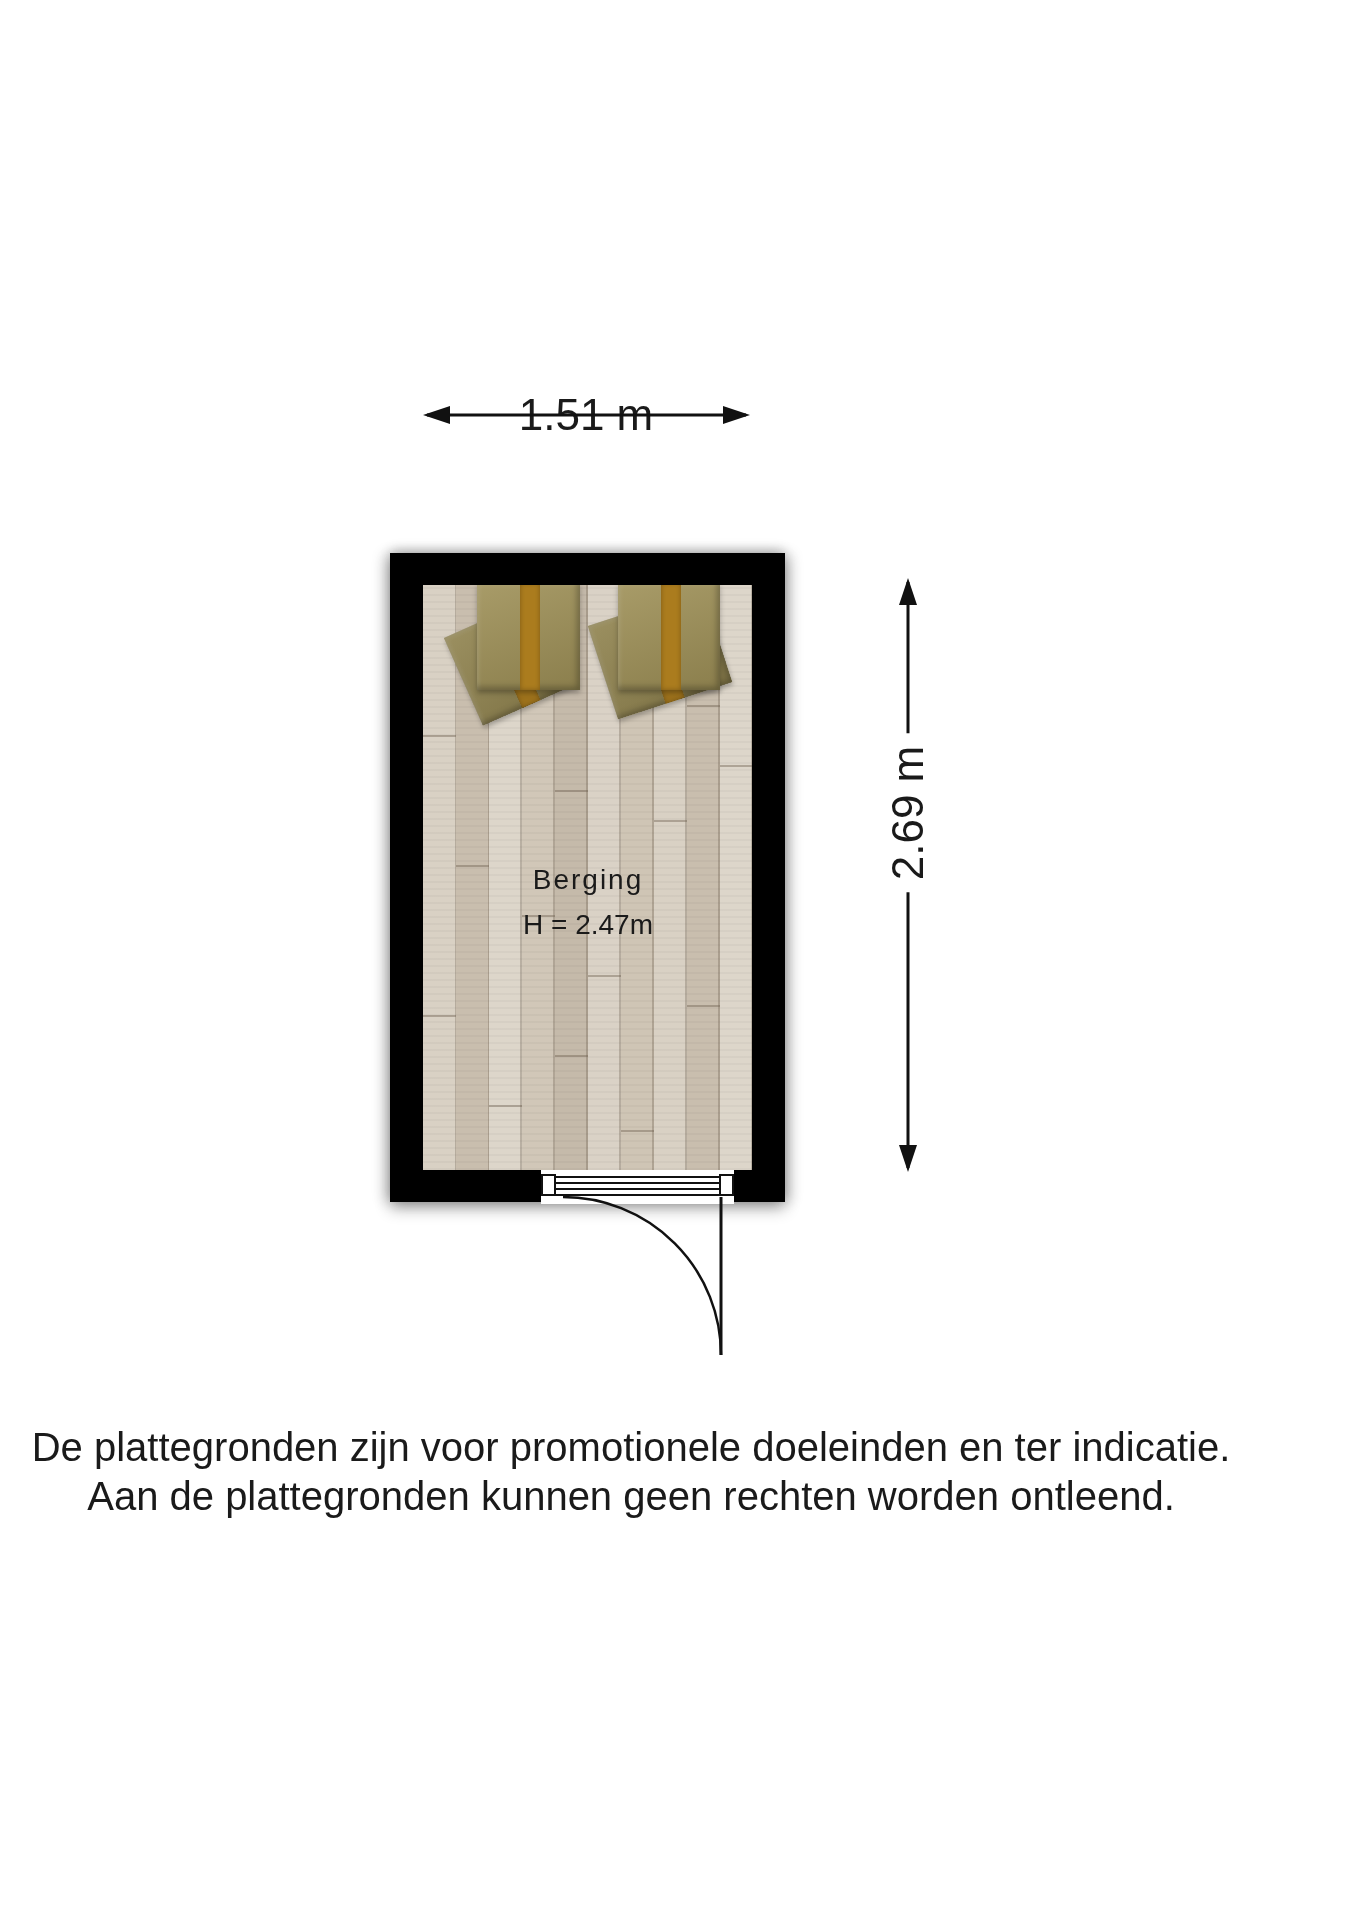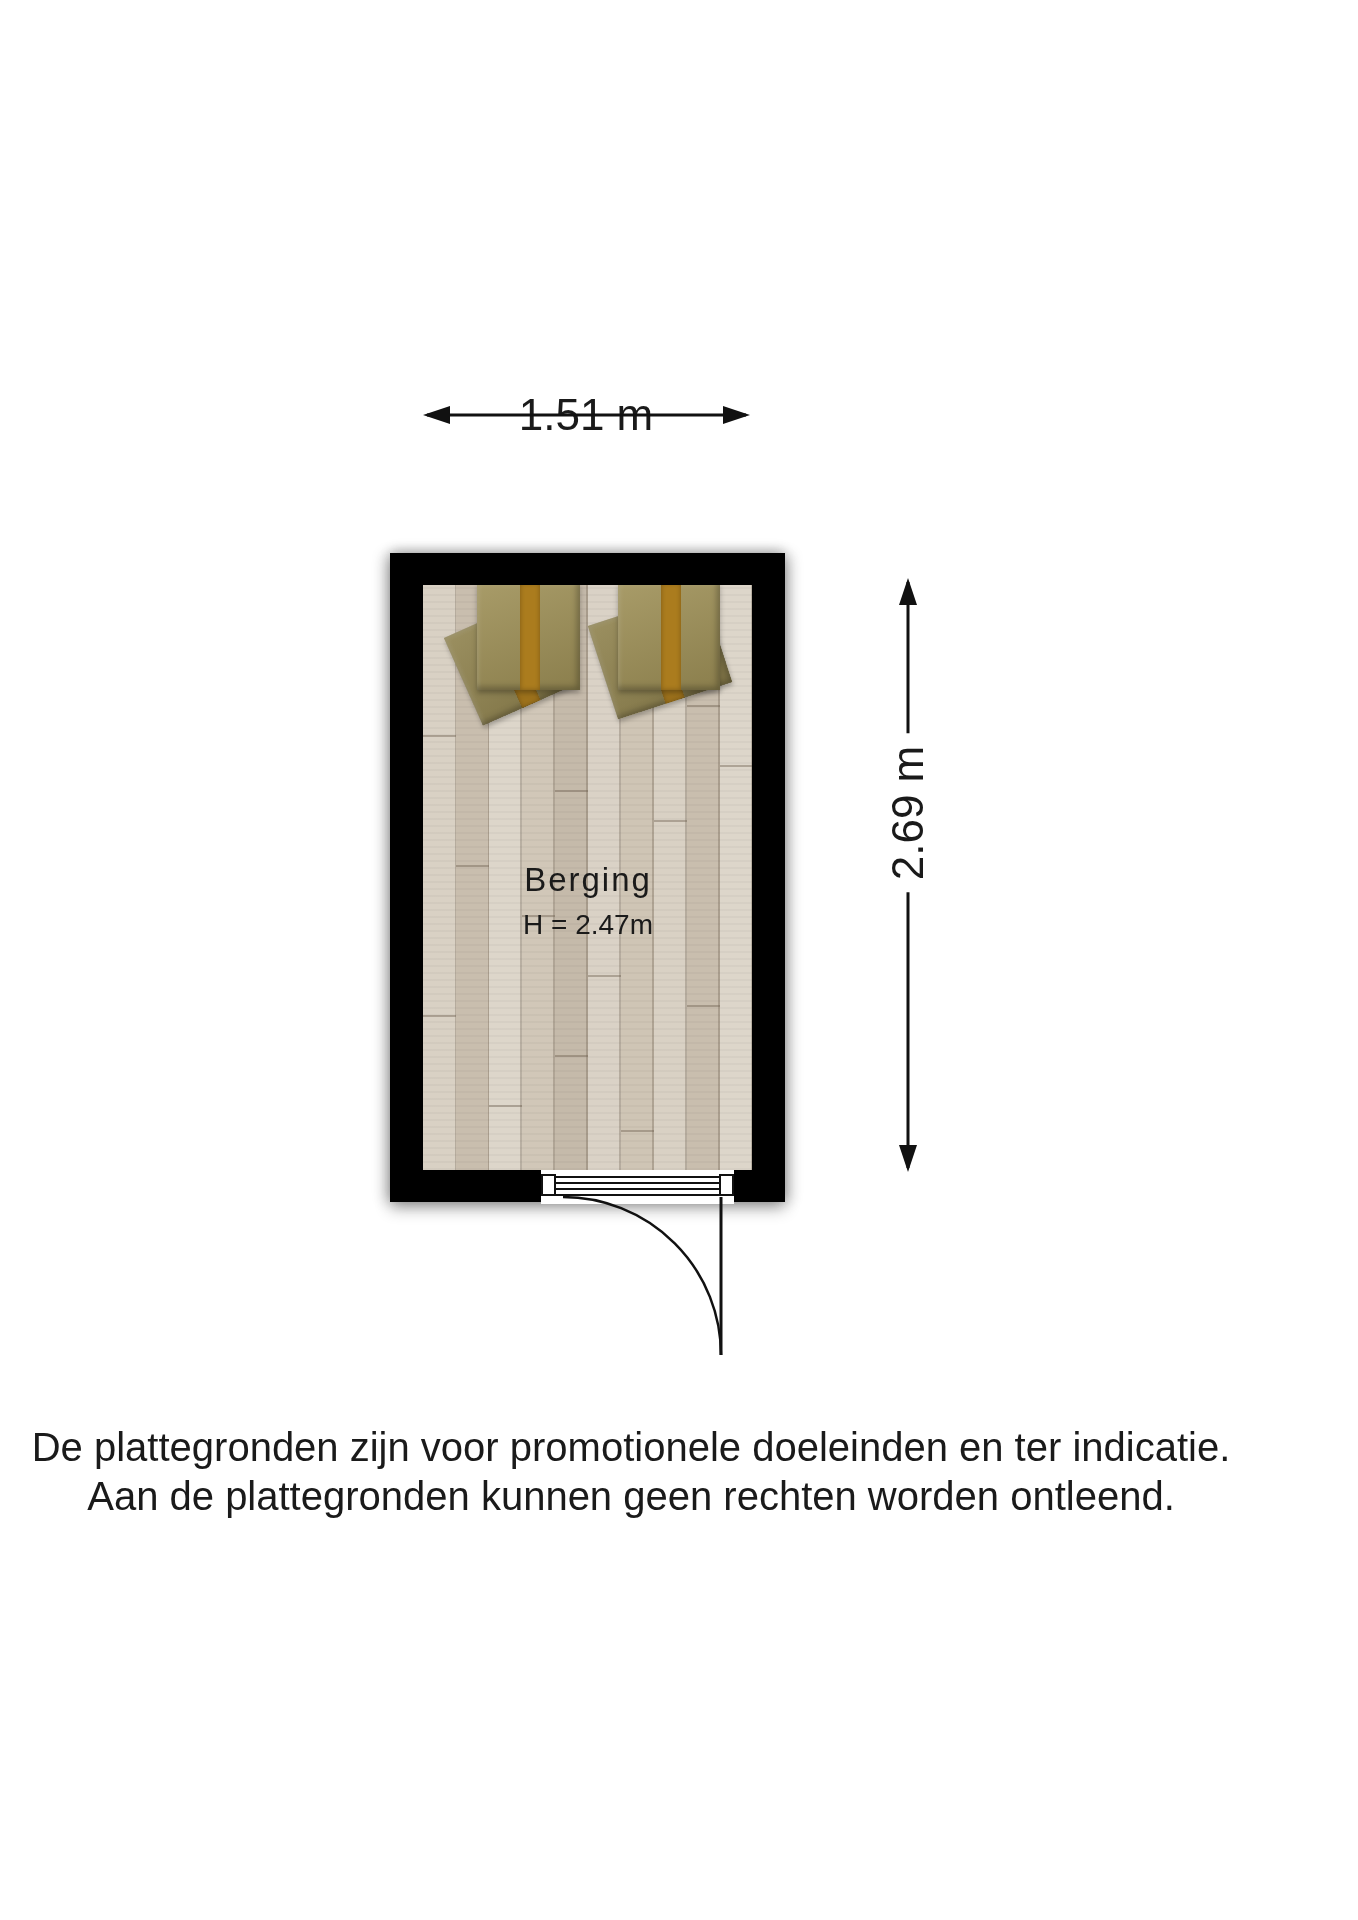--- a/index.html
+++ b/index.html
@@ -41,21 +41,21 @@
   
   .overlay{position:absolute;left:0;top:0;width:1358px;height:1920px;pointer-events:none;}
   .ln{stroke:var(--line,#111);fill:none;}
   .ah{fill:var(--line,#111);stroke:none;}
 
   
   .dim-label{position:absolute;transform:translate(-50%,-50%);background:#fff;padding:0 12px;
       font-size:44px;white-space:nowrap;color:var(--text,#1a1a1a);}
   .dim-label.vertical{transform:translate(-50%,-50%) rotate(-90deg);}
   .room-name{position:absolute;left:588px;top:880px;transform:translate(-50%,-50%);
-      font-size:33px;letter-spacing:2px;white-space:nowrap;color:var(--text,#1a1a1a);z-index:5;}
+      font-size:28px;letter-spacing:2px;white-space:nowrap;color:var(--text,#1a1a1a);z-index:5;}
   .room-height{position:absolute;left:588px;top:925px;transform:translate(-50%,-50%);
       font-size:28px;white-space:nowrap;color:var(--text,#1a1a1a);z-index:5;}
   .disclaimer{position:absolute;left:0;width:1262px;text-align:center;font-size:40px;
       line-height:49px;color:var(--text,#1a1a1a);}
   .disclaimer.l1{top:1423px;} .disclaimer.l2{top:1472px;text-align:center;}
 </style>
 </head>
 <body>
 
 <div class="canvas">

